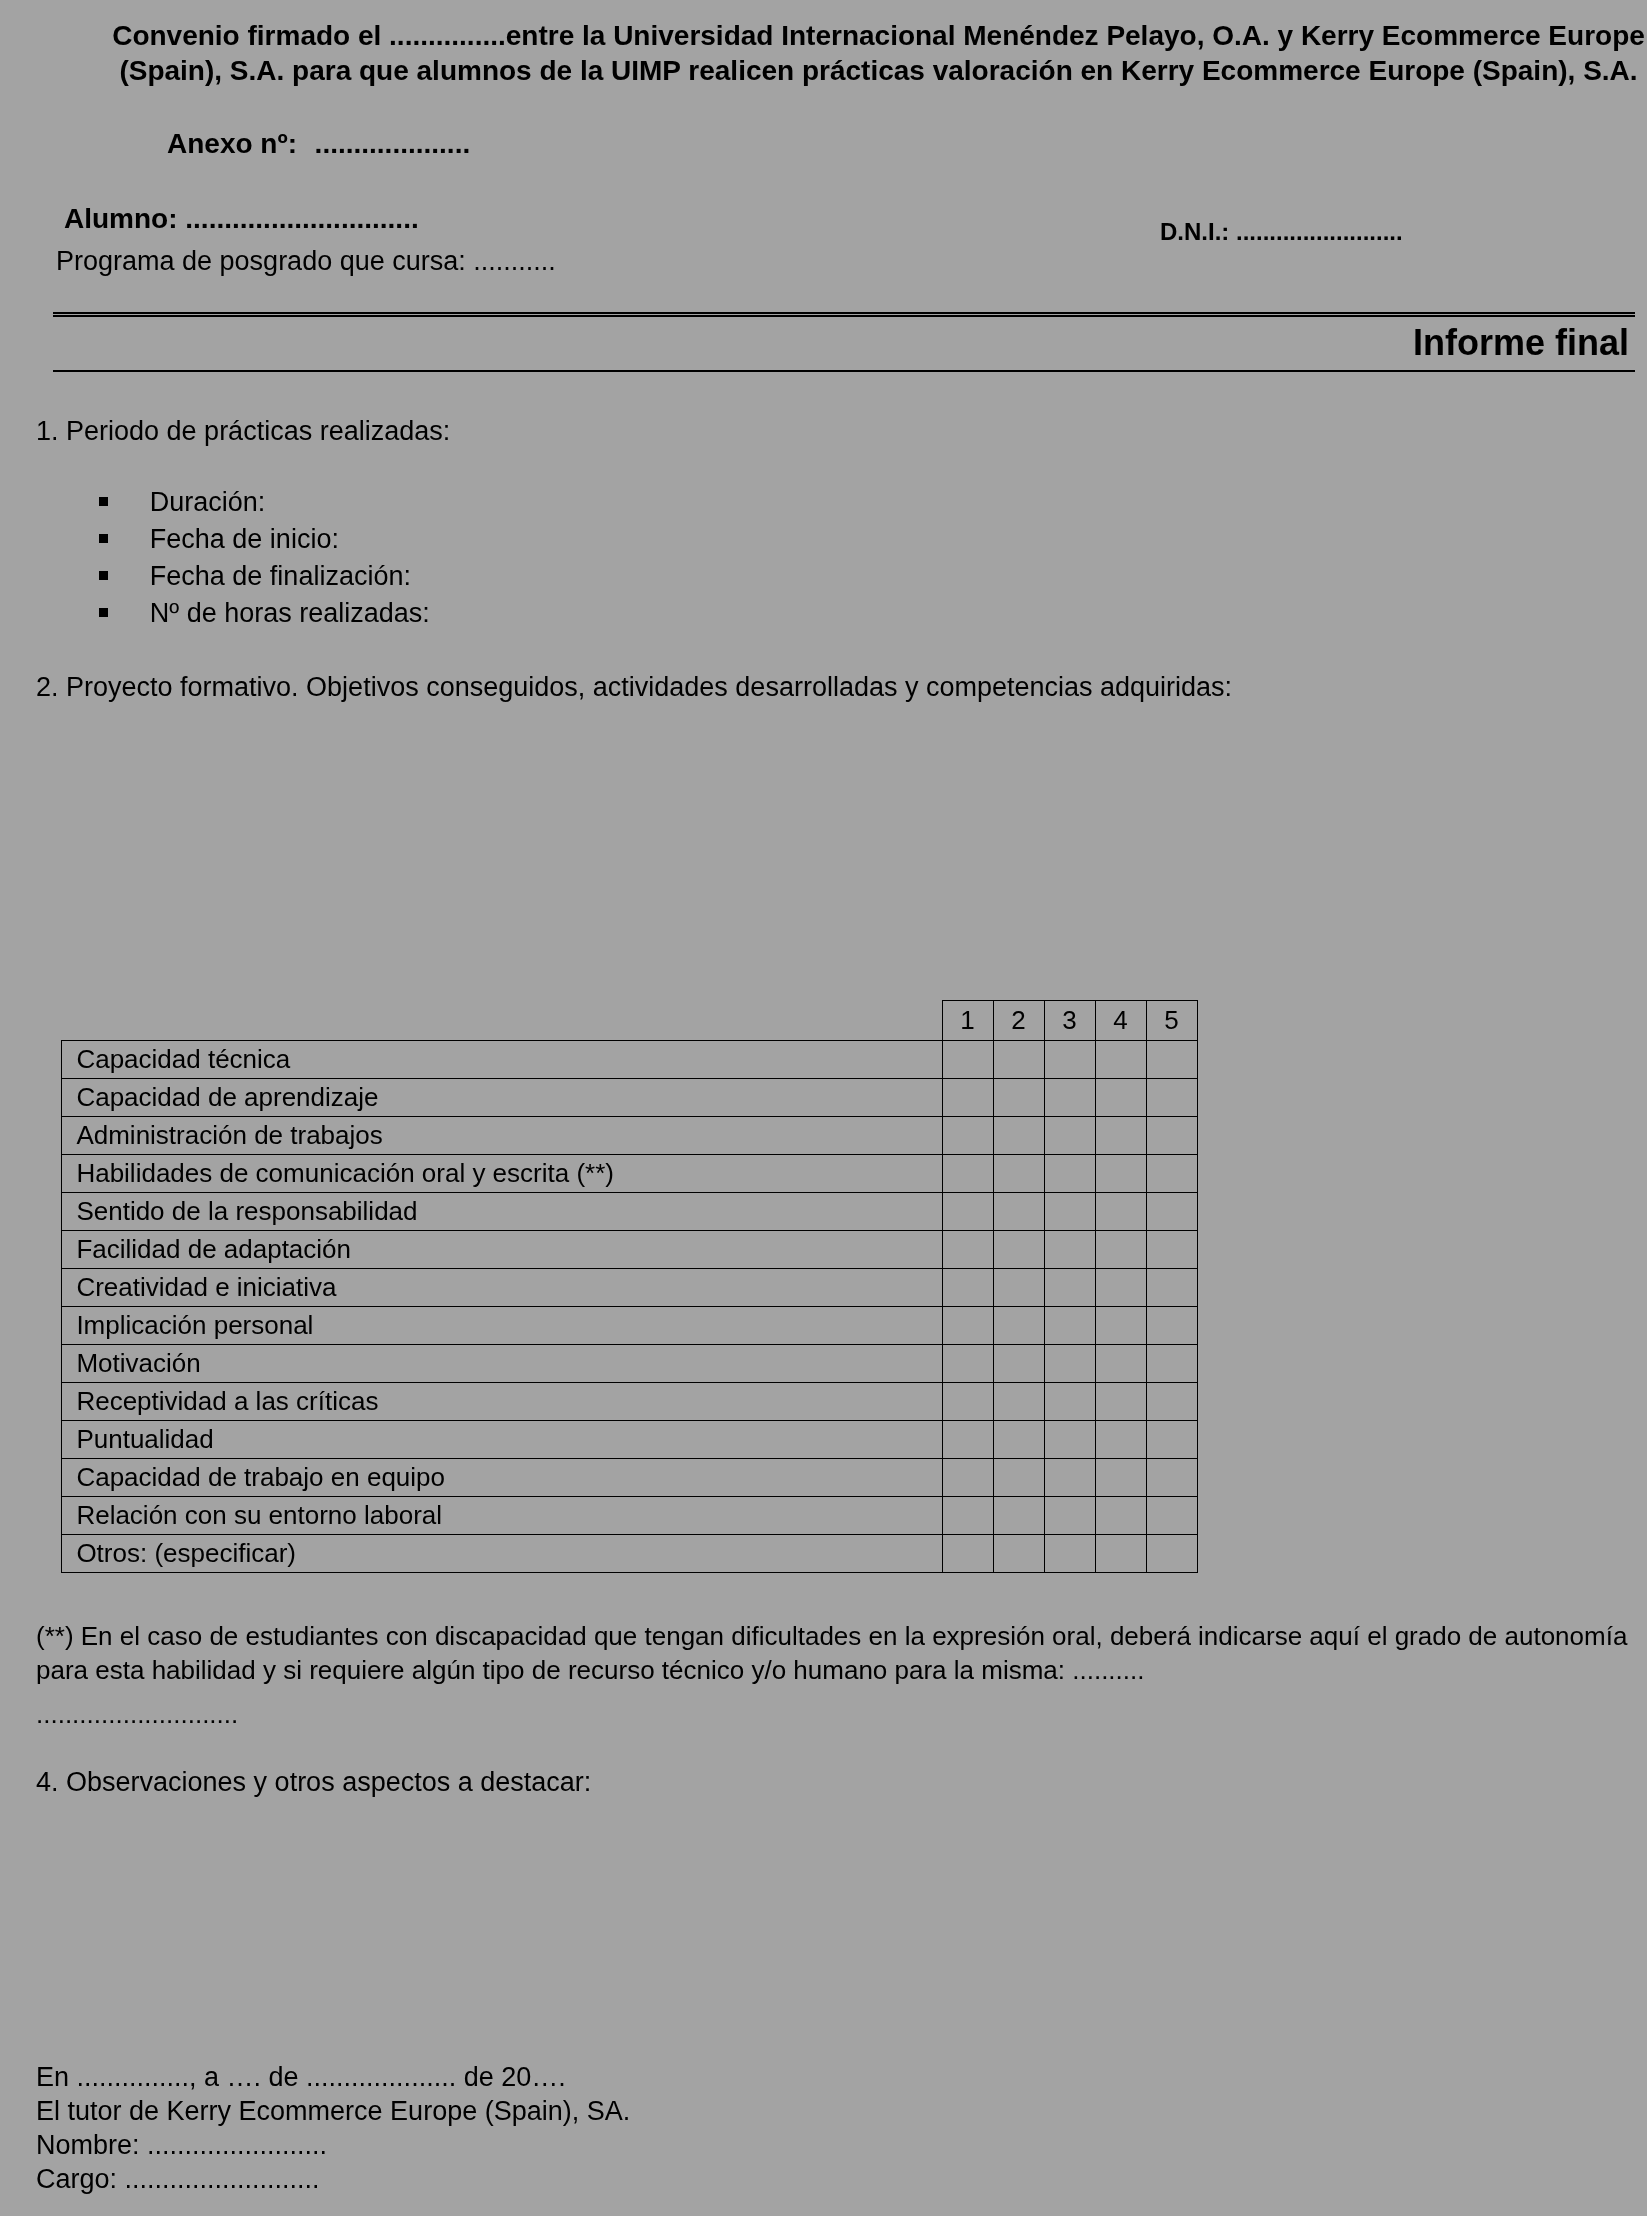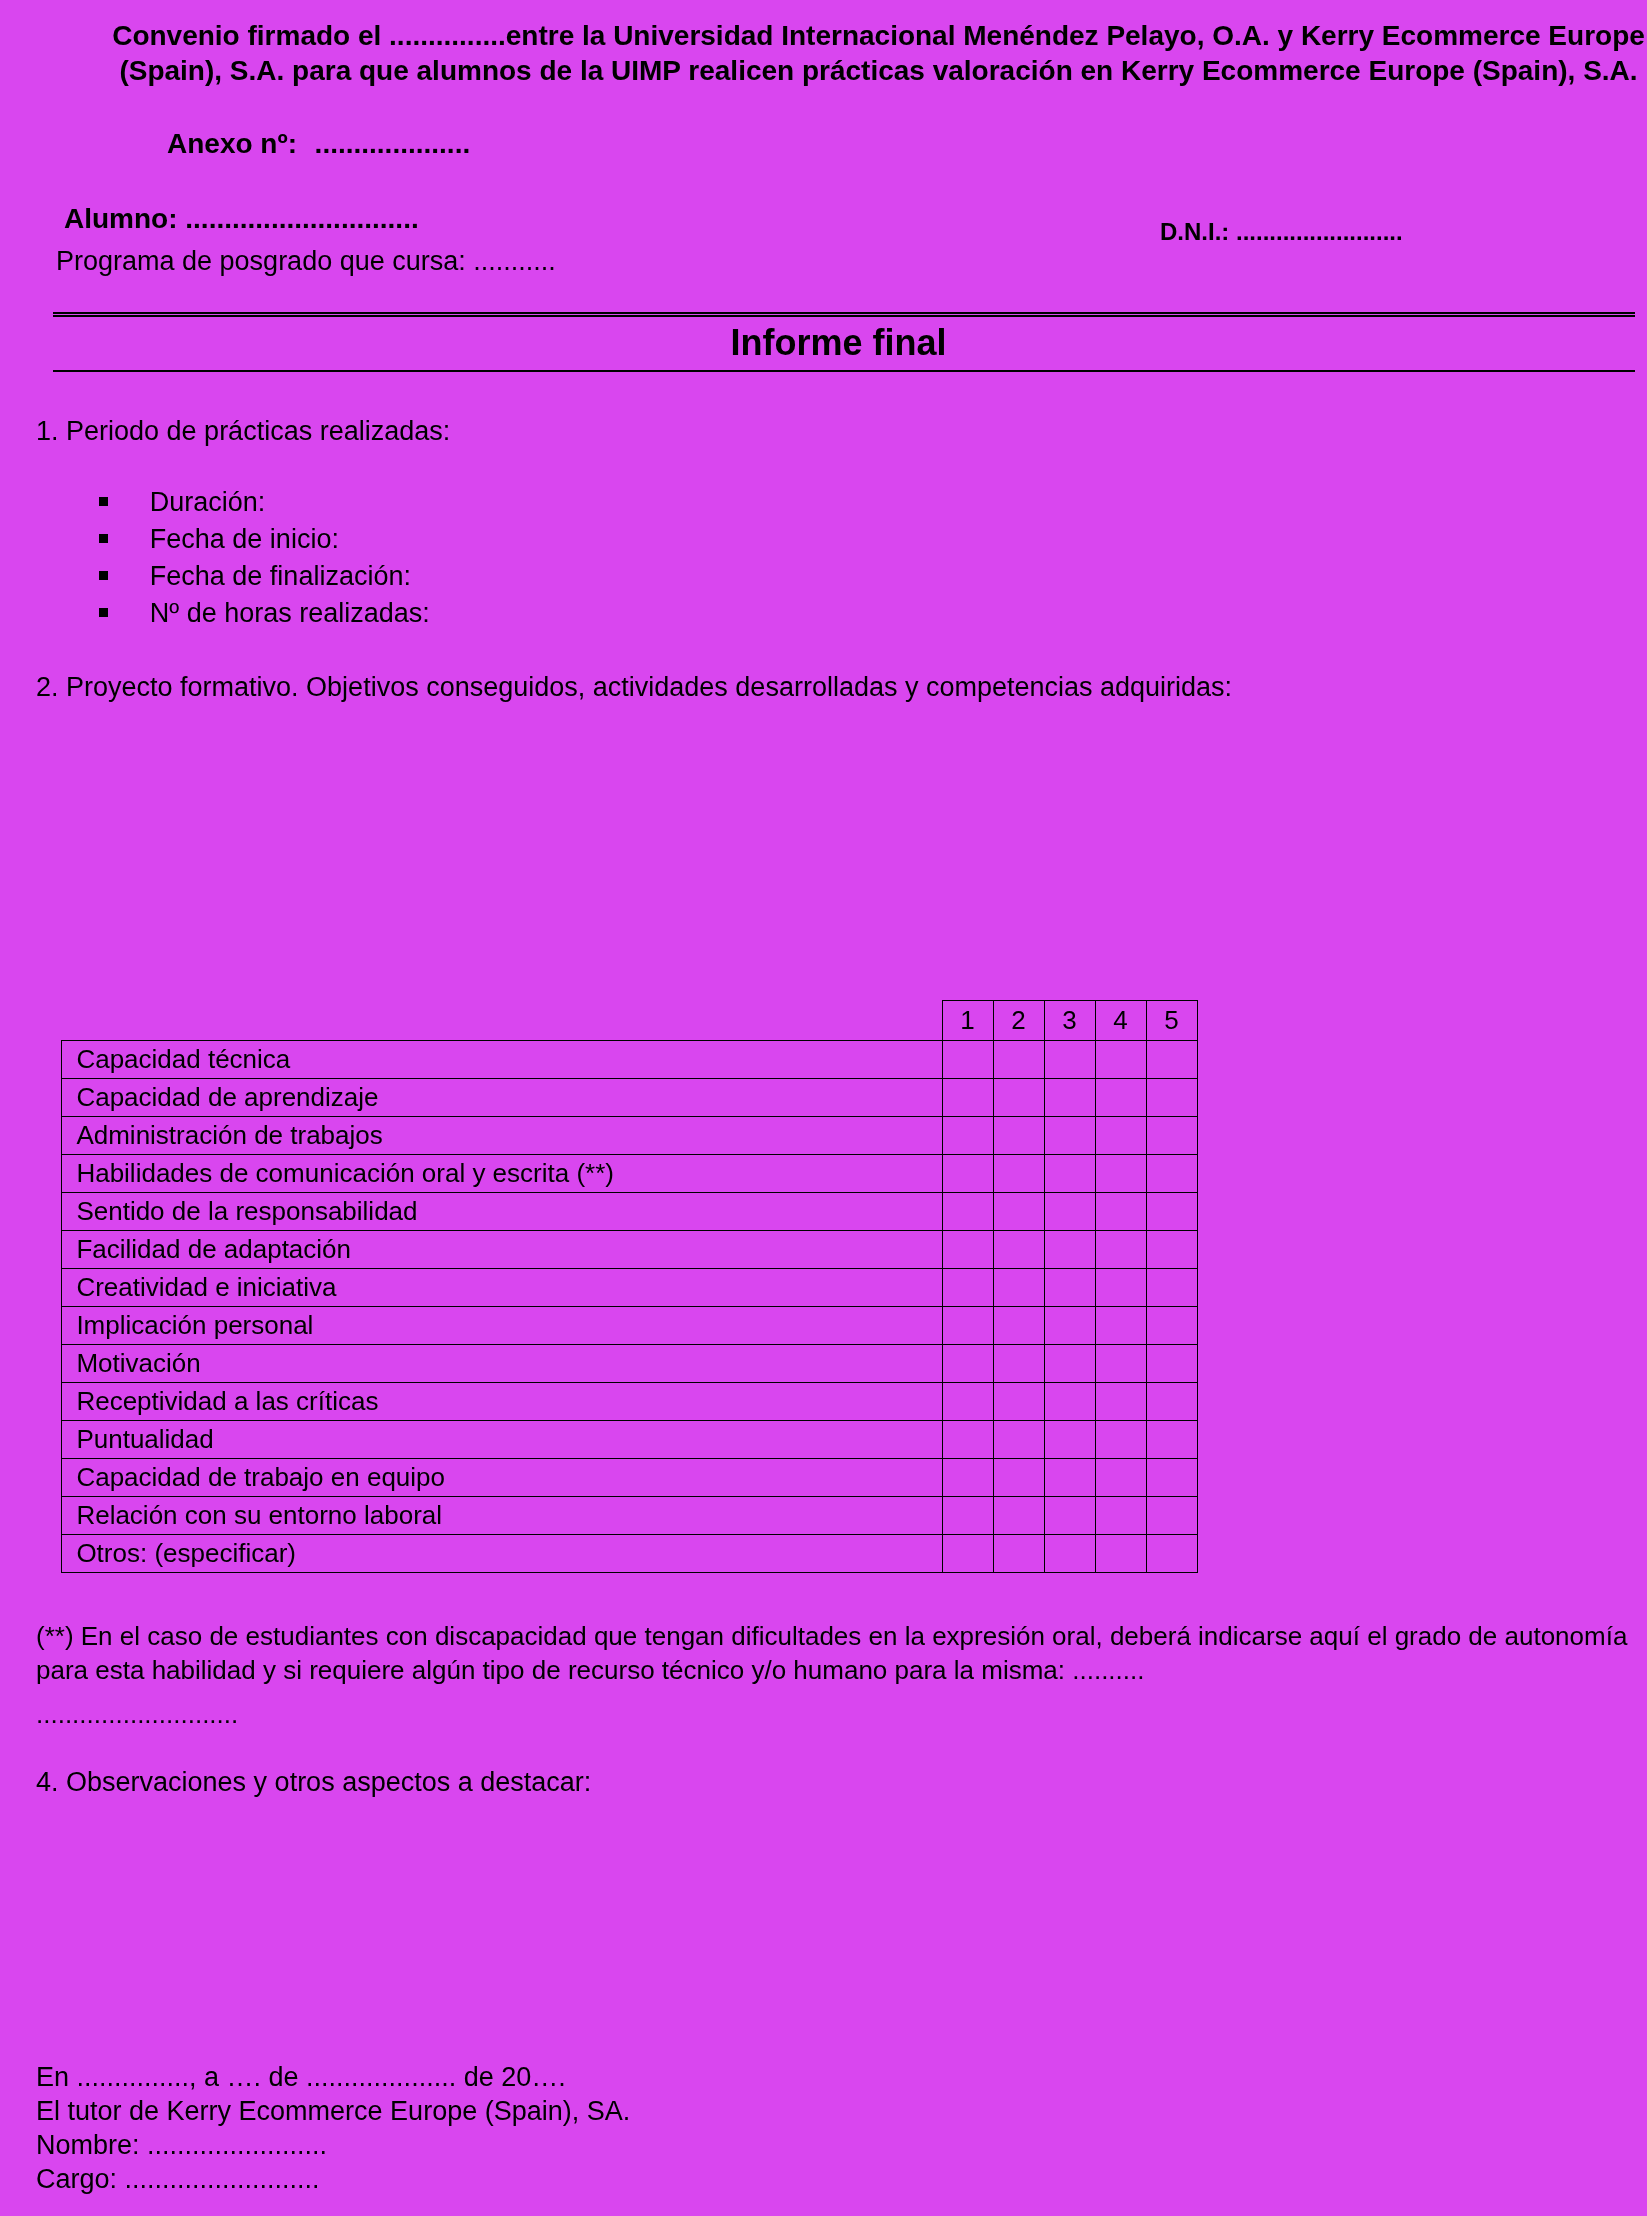--- a/index.html
+++ b/index.html
@@ -1,35 +1,35 @@
 <!DOCTYPE html>
 <html style="font-size:12.8px"><head>
 <meta charset="utf-8">
 <style>
   html,body{margin:0;padding:0;background:#ffffff;}
   .page{
     position:relative;
     width:1648px;height:2216px;
-    background:#d946ef;color:#000;
+    background:#a3a3a3;color:#000;
     font-family:"Liberation Sans","DejaVu Sans",sans-serif;
     overflow:hidden;
   }
   .abs{position:absolute;}
   
   .doc-header{left:112px;top:17.6px;width:1533px;text-align:center;
     font-weight:bold;font-size:28px;line-height:35px;}
   .anexo-line{left:167px;top:128px;font-weight:bold;font-size:28px;}
   .anexo-line .dots{padding-left:17.6px;}
   .alumno-line{left:64px;top:203px;font-weight:bold;font-size:28px;}
   .dni-line{left:1160px;top:218px;font-weight:bold;font-size:24px;}
   .programa-line{left:56px;top:246px;font-size:27px;}
   
   .rule-top{left:53px;top:312px;width:1582px;height:0;border-top:5.6px double #000;}
   .rule-bottom{left:53px;top:370px;width:1582px;height:0;border-top:2.4px solid #000;}
-  .main-title{left:48px;top:323px;width:1581px;text-align:center;
+  .main-title{left:48px;top:323px;width:1581px;text-align:right;
     font-weight:bold;font-size:36px;line-height:40px;}
   
   .sec-heading{font-size:27px;line-height:32px;}
   .sec1{left:36px;top:415px;}
   .sec2{left:36px;top:671px;width:1593px;}
   .sec3{left:36px;top:971px;}
   .sec4{left:36px;top:1766px;}
   
   .bullet-list{left:99px;top:484px;font-size:27px;}
   .bullet-item{line-height:37px;white-space:nowrap;}

